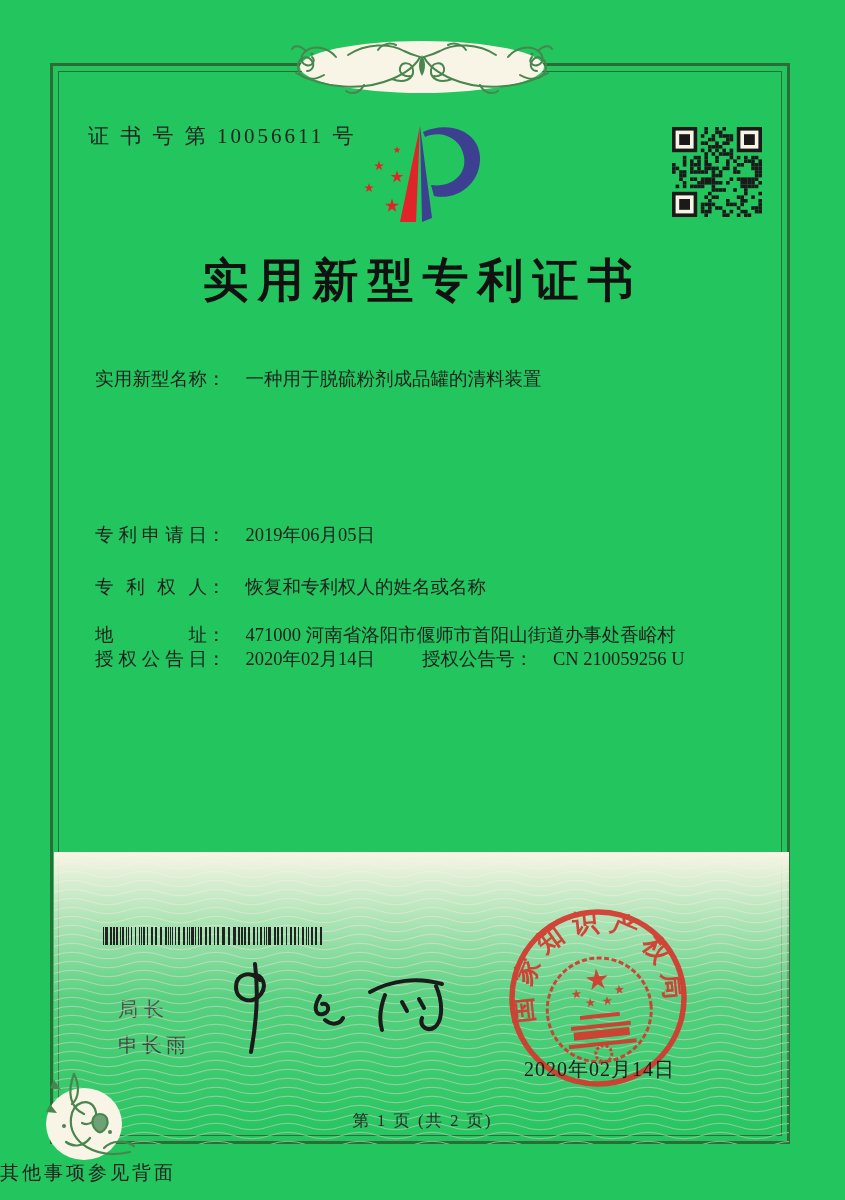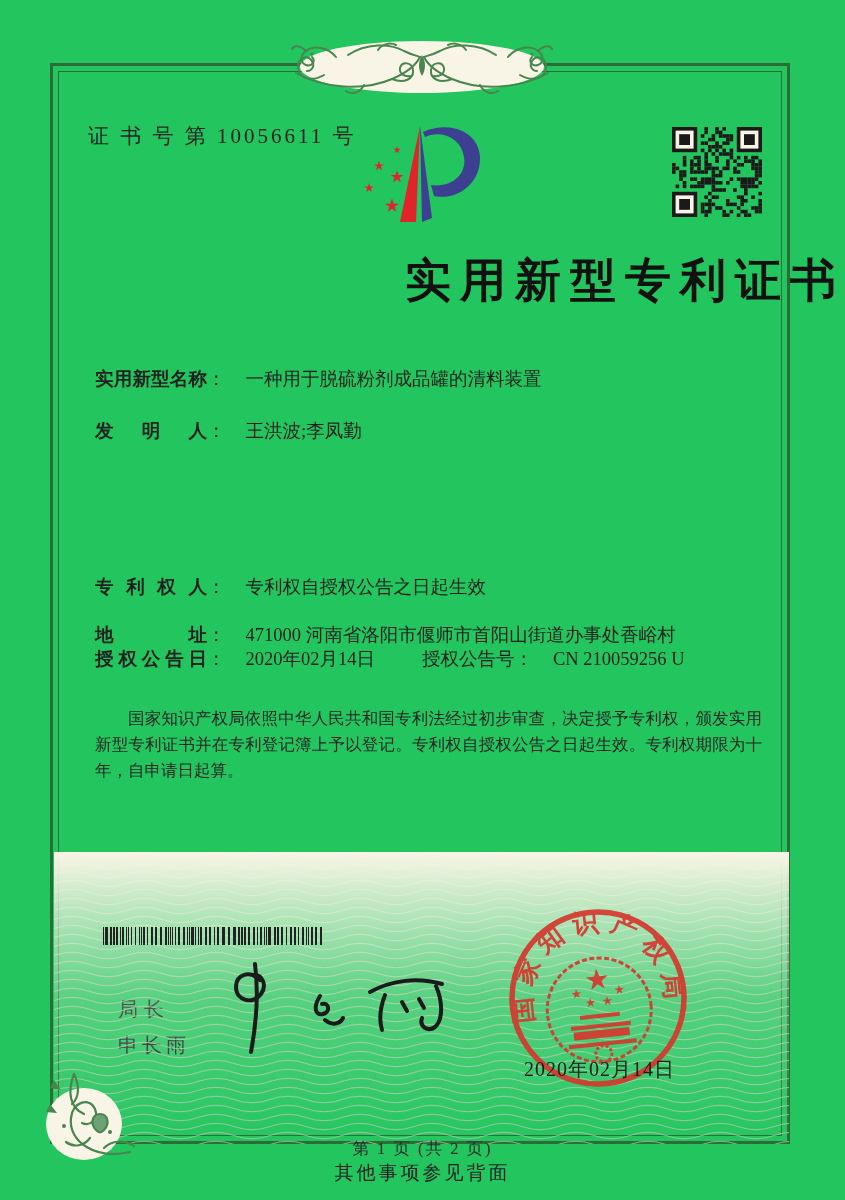--- a/index.html
+++ b/index.html
@@ -20,48 +20,48 @@
     position:absolute; left:58px; top:71px; width:724px; height:1065px;
     border:1.2px solid #2d6b38; box-sizing:border-box;
   }
   
   .cert-no{
     position:absolute; left:88px; top:122px;
     font-size:21px; letter-spacing:3px; color:#222;
   }
   .title{
     position:absolute; left:0; top:250px; width:845px;
-    text-align:right; font-size:46px; font-weight:bold;
+    text-align:center; font-size:46px; font-weight:bold;
     letter-spacing:9px; color:#111;
   }
   .row{ position:absolute; left:95px; font-size:18.5px; white-space:nowrap; }
   .flabel{
     display:inline-block; width:112px;
-    text-align:justify; text-align-last:justify; vertical-align:top;font-weight:bold;
+    text-align:justify; text-align-last:justify; vertical-align:top;
   }
   .fcolon{ display:inline-block; }
   .fvalue{ margin-left:20px; }
   .pair2{ position:absolute; left:327px; top:0; white-space:nowrap; }
   .legal{
     position:absolute; left:95px; top:706px; width:667px;
     font-size:16.5px; line-height:26px; text-align:justify; color:#242424;
   }
   .legal p{ margin:0; text-indent:2em; }
   .signer-title{ position:absolute; left:118px; top:996px; font-size:20px; letter-spacing:6px; }
   .signer-name { position:absolute; left:118px; top:1032px; font-size:20px; letter-spacing:4px; }
   .seal-date{
     position:absolute; left:524px; top:1056px; font-size:20px;
     letter-spacing:1px; color:#1c1c1c; z-index:6;
   }
   .page-info{
     position:absolute; left:0; top:1110px; width:845px; text-align:center;
-    font-size:16.5px; letter-spacing:2px; color:#2a2a2a; z-index:3;margin-top:28px;
+    font-size:16.5px; letter-spacing:2px; color:#2a2a2a; z-index:3;
   }
   .back-note{
-    position:absolute; left:0; top:1160px; width:845px; text-align:center;
+    position:absolute; left:0; top:1160px; width:845px; 
     font-size:19px; letter-spacing:3px; color:#222;
   }
   
   .logo{ position:absolute; left:352px; top:120px; z-index:2; }
   .qr{ position:absolute; left:672px; top:127px; z-index:2; }
   .barcode{ position:absolute; left:103px; top:927px; z-index:3; }
   .waves{ position:absolute; left:54px; top:852px; z-index:1; }
   .ornament-top{ position:absolute; left:290px; top:36px; z-index:2; }
   .ornament-corner{ position:absolute; left:44px; top:1068px; z-index:4; }
   .signature{ position:absolute; left:222px; top:960px; z-index:5; }
@@ -353,38 +353,37 @@
       <rect x="0" y="64.8" width="25.2" height="25.2" fill="#1a1a1a"></rect>
       <rect x="3.6" y="68.4" width="18" height="18" fill="#f9f5e6"></rect>
       <rect x="7.2" y="72" width="10.8" height="10.8" fill="#1a1a1a"></rect>
     </svg>
 
   <div class="title">实用新型专利证书</div>
 
   <div class="row" style="top:366px">
     <span class="flabel">实用新型名称</span><span class="fcolon">：</span><span class="fvalue">一种用于脱硫粉剂成品罐的清料装置</span>
   </div>
-  <div class="row" style="top:418px">
-    <span class="flabel">发明人</span><span class="fcolon">：</span><span class="fvalue">王洪波;李凤勤</span>
+  <div class="row" style="top:522px">
+    <span class="flabel">专利申请日</span><span class="fcolon">：</span><span class="fvalue">2019年06月05日</span>
   </div>
   <div class="row" style="top:574px">
-    <span class="flabel">专利权人</span><span class="fcolon">：</span><span class="fvalue">专利权自授权公告之日起生效</span>
+    <span class="flabel">专利权人</span><span class="fcolon">：</span><span class="fvalue">恢复和专利权人的姓名或名称</span>
   </div>
   <div class="row" style="top:622px">
     <span class="flabel">地址</span><span class="fcolon">：</span><span class="fvalue">471000  河南省洛阳市偃师市首阳山街道办事处香峪村</span>
   </div>
   <div class="row" style="top:646px">
     <span class="flabel">授权公告日</span><span class="fcolon">：</span><span class="fvalue">2020年02月14日</span>
     <span class="pair2">
       <span>授权公告号</span><span>：</span><span class="fvalue">CN 210059256 U</span>
     </span>
   </div>
 
   <div class="legal">
-    <p>国家知识产权局依照中华人民共和国专利法经过初步审查，决定授予专利权，颁发实用新型专利证书并在专利登记簿上予以登记。专利权自授权公告之日起生效。专利权期限为十年，自申请日起算。</p>
   </div>
 
   <svg class="barcode" id="barSvg" width="221" height="18">
       <rect x="0" y="0" width="1" height="18" fill="#222"></rect>
       <rect x="2" y="0" width="3" height="18" fill="#222"></rect>
       <rect x="7" y="0" width="2" height="18" fill="#222"></rect>
       <rect x="10" y="0" width="2" height="18" fill="#222"></rect>
       <rect x="13" y="0" width="2" height="18" fill="#222"></rect>
       <rect x="17" y="0" width="1" height="18" fill="#222"></rect>
       <rect x="19" y="0" width="2" height="18" fill="#222"></rect>

